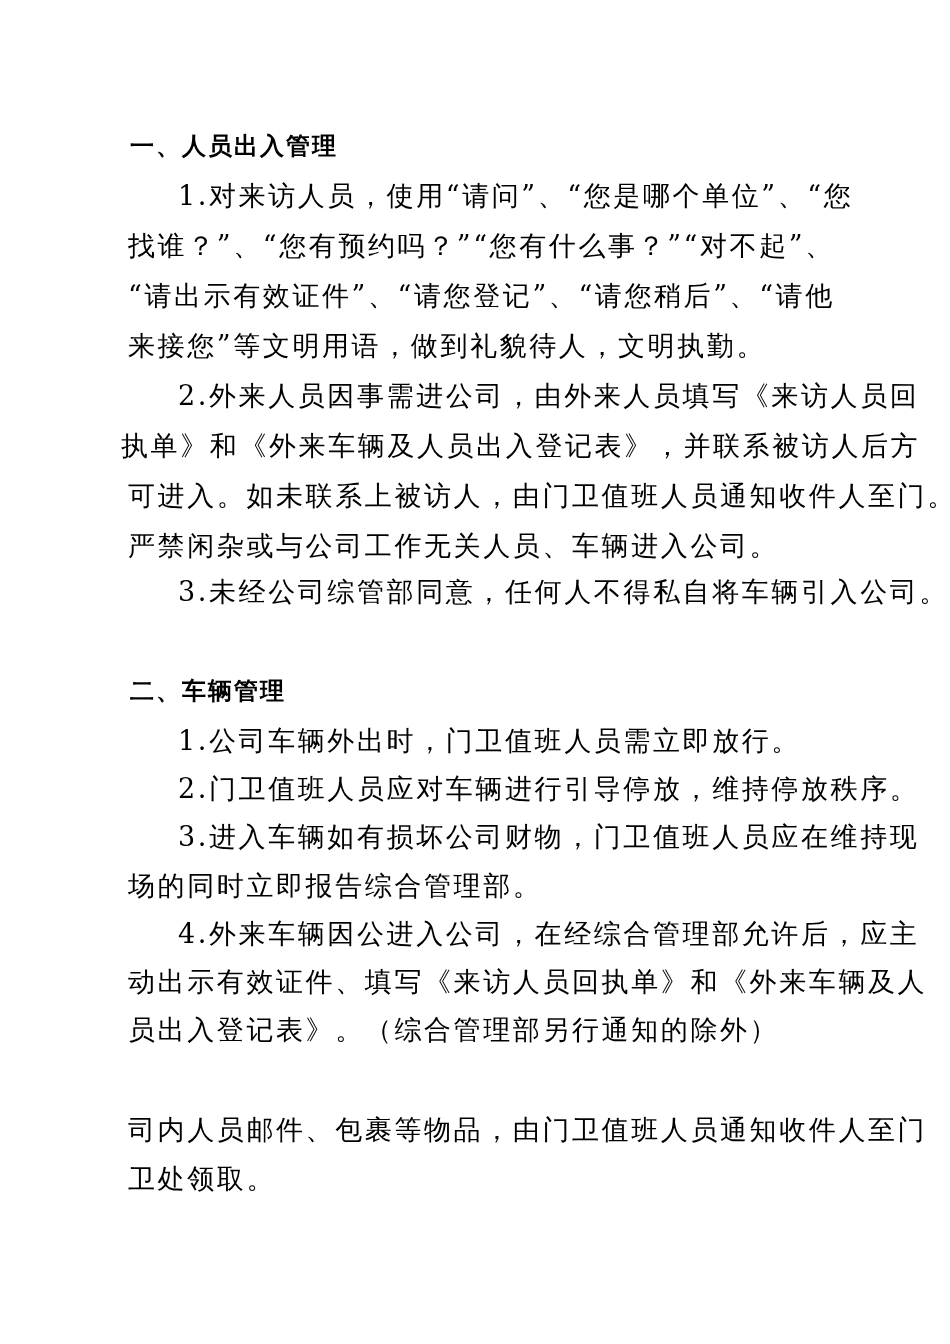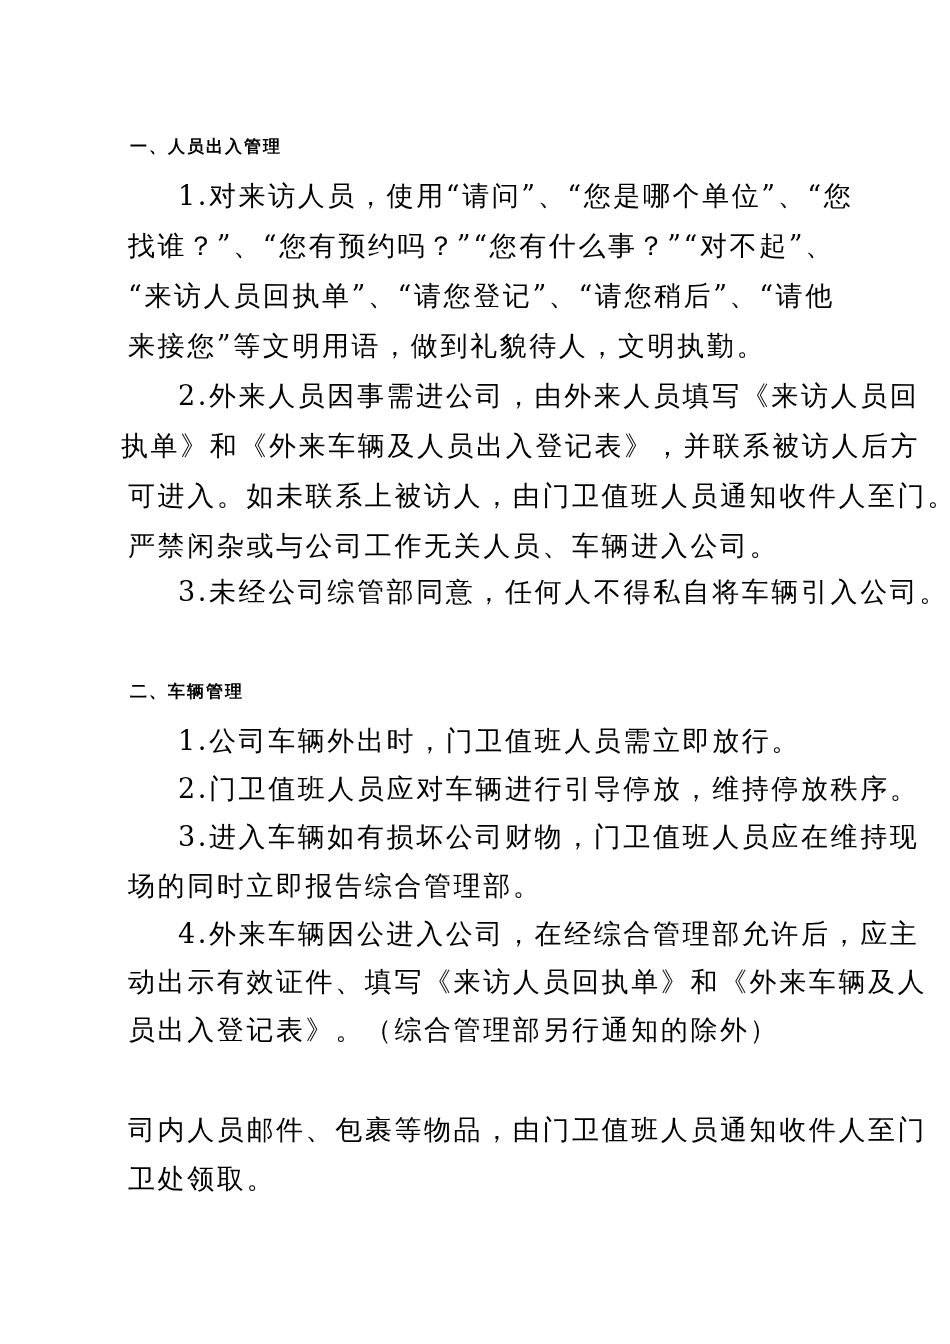--- a/index.html
+++ b/index.html
@@ -1,30 +1,30 @@
 <!DOCTYPE html>
 <html><head>
 <meta charset="utf-8">
 <style>
   html, body { margin: 0; padding: 0; background: #ffffff; }
   body { width: 950px; height: 1344px; position: relative; overflow: hidden;
          font-family: "DejaVu Serif", "Liberation Serif", serif; color: #000; }
   .page { position: absolute; left: 0; top: 0; width: 950px; height: 1344px; }
   .line { position: absolute; white-space: nowrap; font-size: 27px; line-height: 30px; letter-spacing: 2.6px; }
-  .heading { font-family: "DejaVu Sans", "Liberation Sans", sans-serif; font-weight: bold; font-size: 17px; letter-spacing: 2px; }
+  .heading { font-family: "DejaVu Sans", "Liberation Sans", sans-serif; font-weight: bold; font-size: 24px; letter-spacing: 2px; }
 </style>
 </head>
 <body>
 
 <div class="page">
 
   <div class="line heading" style="left:130px; top:131px;">一、人员出入管理</div>
   <div class="line" style="left:178px; top:181px;">1.对来访人员，使用“请问”、“您是哪个单位”、“您</div>
   <div class="line" style="left:128px; top:231px;">找谁？”、“您有预约吗？”“您有什么事？”“对不起”、</div>
-  <div class="line" style="left:128px; top:281px;">“来访人员回执单”、“请您登记”、“请您稍后”、“请他</div>
+  <div class="line" style="left:128px; top:281px;">“请出示有效证件”、“请您登记”、“请您稍后”、“请他</div>
   <div class="line" style="left:128px; top:331px;">来接您”等文明用语，做到礼貌待人，文明执勤。</div>
   <div class="line" style="left:178px; top:381px;">2.外来人员因事需进公司，由外来人员填写《来访人员回</div>
   <div class="line" style="left:112px; top:431px;margin-left:9px;">执单》和《外来车辆及人员出入登记表》，并联系被访人后方</div>
   <div class="line" style="left:128px; top:481px;">可进入。如未联系上被访人，由门卫值班人员通知收件人至门。</div>
   <div class="line" style="left:128px; top:531px;">严禁闲杂或与公司工作无关人员、车辆进入公司。</div>
   <div class="line" style="left:178px; top:577px;">3.未经公司综管部同意，任何人不得私自将车辆引入公司。</div>
 
   <div class="line heading" style="left:130px; top:676px;">二、车辆管理</div>
   <div class="line" style="left:178px; top:726px;">1.公司车辆外出时，门卫值班人员需立即放行。</div>
   <div class="line" style="left:178px; top:774px;">2.门卫值班人员应对车辆进行引导停放，维持停放秩序。</div>

